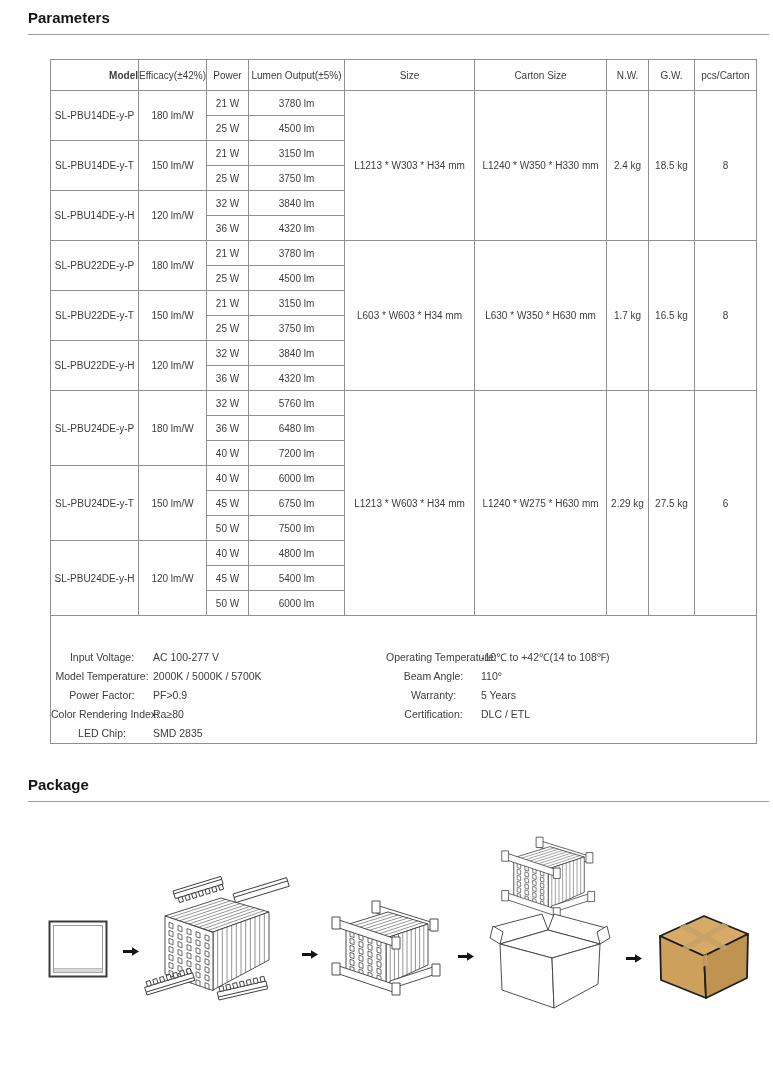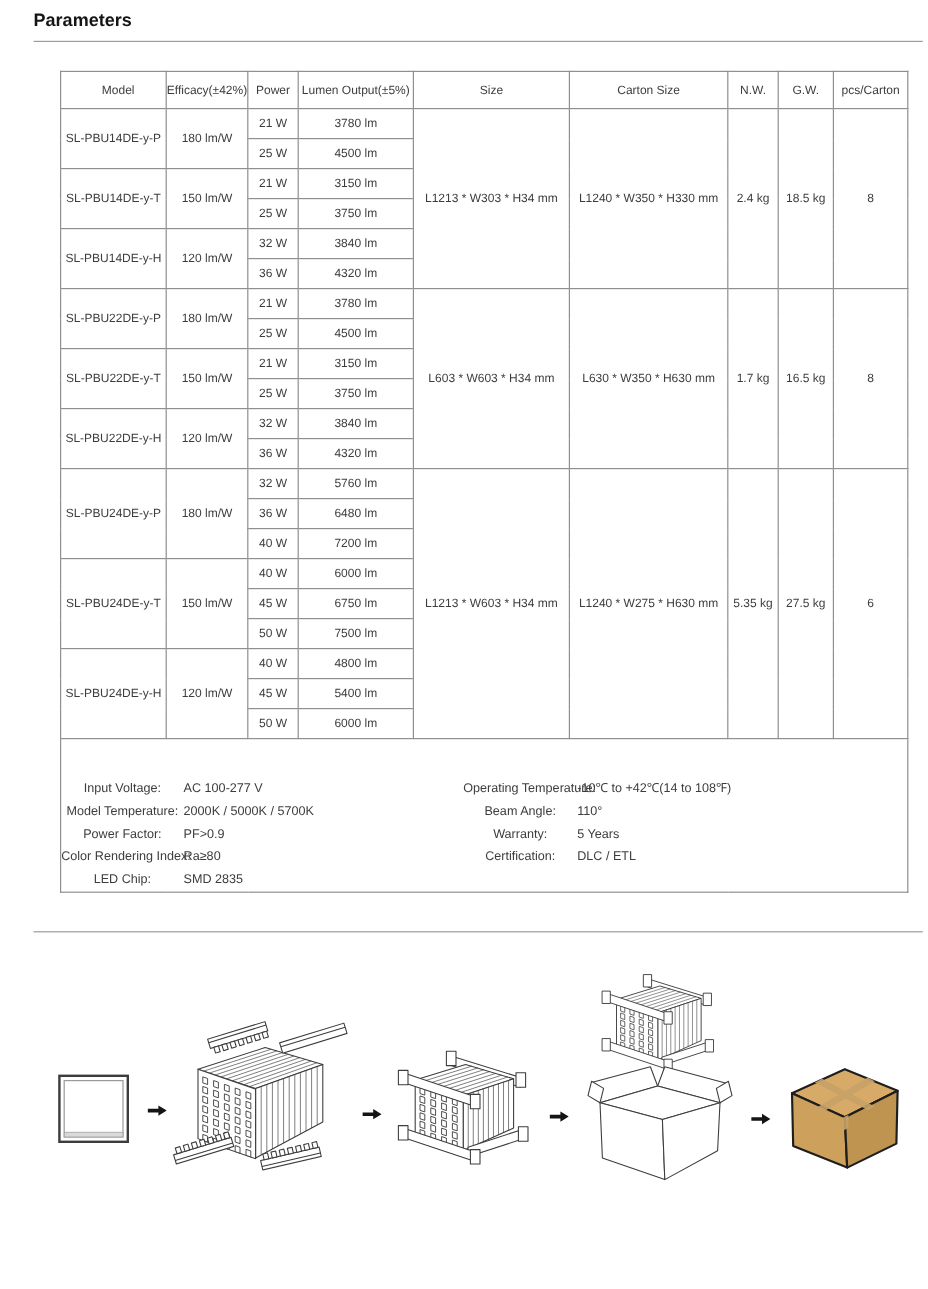--- a/index.html
+++ b/index.html
@@ -10,21 +10,21 @@
   .rule{border:none;border-top:1px solid #9c9c9c;margin:0;height:0;}
   #params-section{padding-top:9px;}
 
   table.params{border-collapse:collapse;margin:24px 0 0 22px;table-layout:fixed;}
   table.params th,table.params td{
     border:1px solid #8f8f8f;font-size:10px;font-weight:400;color:#3d3d3d;
     text-align:center;vertical-align:middle;padding:0;background:#fff;
     overflow:hidden;white-space:nowrap;}
   table.params th{height:30px;}
   table.params td{height:24px;}
-  table.params th.c0, td.model-cell{text-align:center;padding-left:8px;}
+  table.params th.c0, td.model-cell{text-align:right;padding-left:8px;font-weight:bold;}
   td.tfooter{height:auto;text-align:left;vertical-align:top;padding:9px 6px 9px 85px;white-space:normal;}
   .spec-cols{display:flex;margin-top:32px;}
   .spec-col.left{width:335px;flex:none;}
   .spec-col.right{flex:1;}
   .spec-row{display:flex;font-size:10.5px;line-height:19px;}
   .spec-col.left .spec-label{width:102px;flex:none;}
   .spec-col.right .spec-label{width:95px;flex:none;}
 
   #package-section{margin-top:32px;}
   .package-canvas{position:relative;height:286px;}
@@ -232,21 +232,21 @@
             <td>36 W</td>
             <td>4320 lm</td>
           </tr>
           <tr>
             <td rowspan="3" class="model-cell">SL-PBU24DE-y-P</td>
             <td rowspan="3">180 lm/W</td>
             <td>32 W</td>
             <td>5760 lm</td>
             <td rowspan="9">L1213 * W603 * H34 mm</td>
             <td rowspan="9">L1240 * W275 * H630 mm</td>
-            <td rowspan="9">5.35 kg</td>
+            <td rowspan="9">2.29 kg</td>
             <td rowspan="9">27.5 kg</td>
             <td rowspan="9">6</td>
           </tr>
           <tr>
             <td>36 W</td>
             <td>6480 lm</td>
           </tr>
           <tr>
             <td>40 W</td>
             <td>7200 lm</td>
@@ -323,20 +323,21 @@
                   </div>
                 </div>
               </div>
             </td>
           </tr>
         </tbody>
     </table>
   </section>
 
   <section class="section" id="package-section">
+    <h2 class="section-title">Package</h2>
     <hr class="rule">
 
     <div class="package-canvas">
 
       <div class="step" style="left:20px;top:118px">
         <svg width="60" height="58" viewBox="0 0 60 58">
           <rect x="1.5" y="1.5" width="57" height="55" fill="#fff" stroke="#3c3c3c" stroke-width="2"></rect>
           <rect x="5.5" y="5.5" width="49" height="47" fill="#fff" stroke="#9a9a9a" stroke-width="1"></rect>
           <rect x="5.5" y="48.5" width="49" height="4" fill="#d9d9d9" stroke="#9a9a9a" stroke-width="0.6"></rect>
         </svg>

